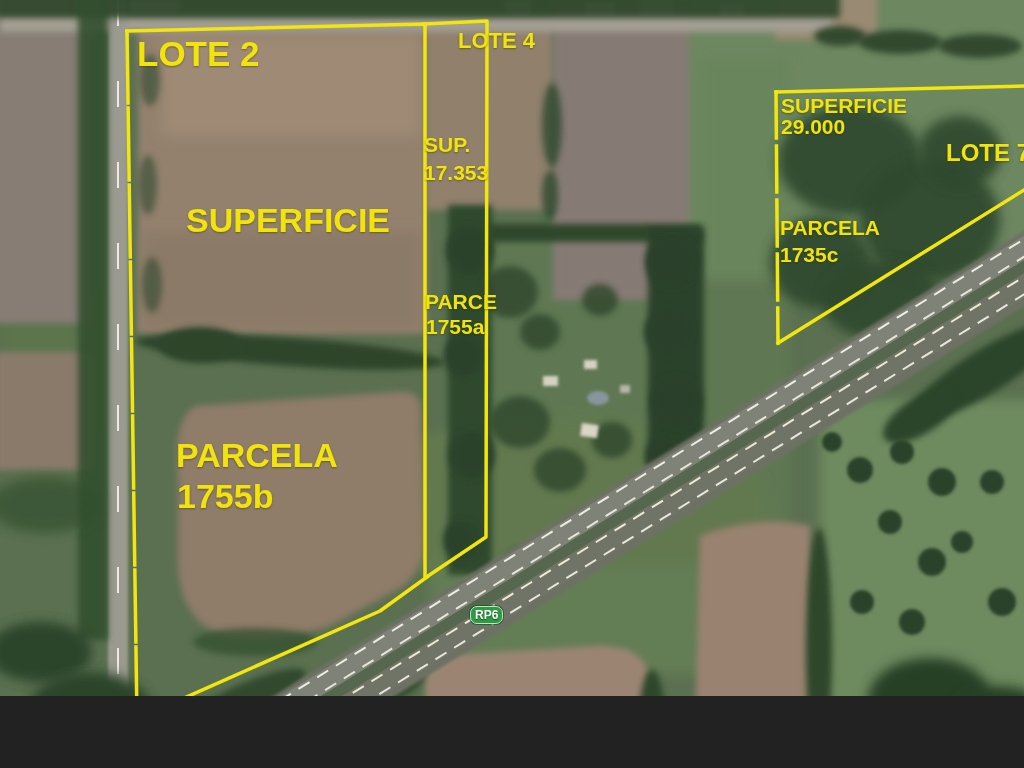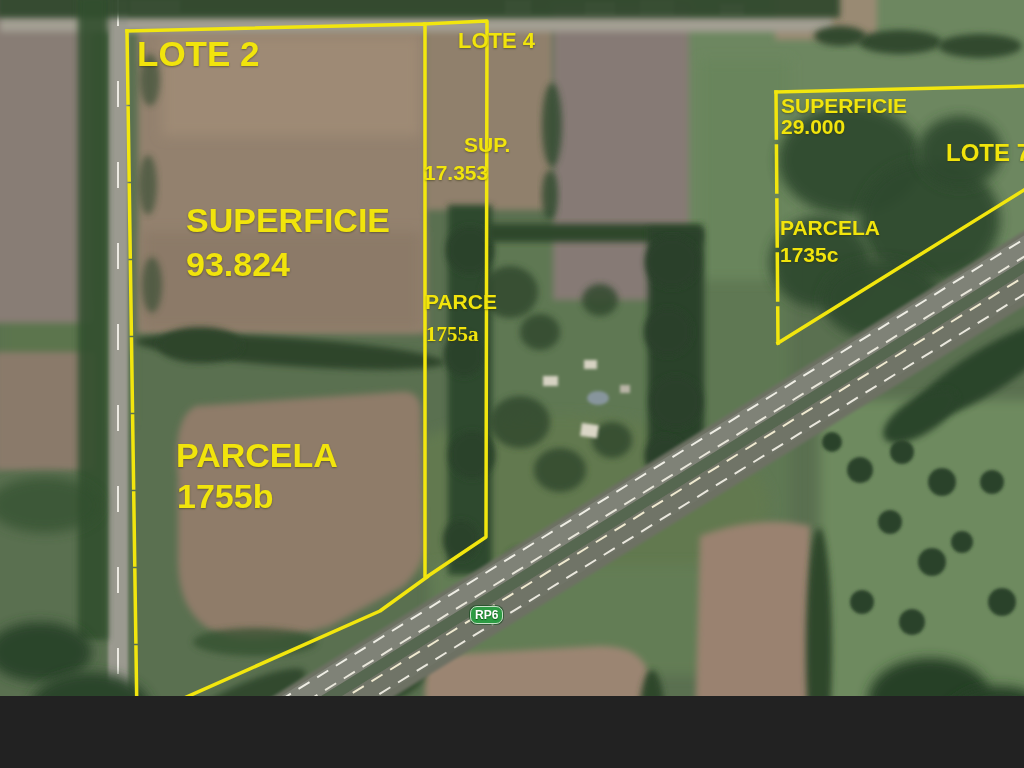--- a/index.html
+++ b/index.html
@@ -171,29 +171,28 @@
       <path d="M127,31 L137,719" stroke-dasharray="72 5"></path>
       <path d="M425,24 L487,21 L486,537 L428,576"></path>
       <path d="M776,92 L1024,86"></path>
       <path d="M776,92 L778,343" stroke-dasharray="46 8"></path>
       <path d="M778,343 L1024,190"></path>
     </g>
   </svg>
 
   <div class="lbl fs35" style="left:137px;top:36px;">LOTE 2</div>
   <div class="lbl fs34" style="left:186px;top:203px;">SUPERFICIE</div>
-  <div class="lbl fs34" style="left:186px;top:247px;">93.824</div>
   <div class="lbl fs34" style="left:176px;top:438px;">PARCELA</div>
   <div class="lbl fs34" style="left:177px;top:479px;">1755b</div>
 
   <div class="lbl fs22" style="left:426px;top:30px;margin-left:32px;">LOTE 4</div>
-  <div class="lbl fs21" style="left:424px;top:134px;padding-left:40px;">SUP.</div>
+  <div class="lbl fs21" style="left:424px;top:134px;">SUP.</div>
   <div class="lbl fs21" style="left:424px;top:162px;">17.353</div>
   <div class="lbl fs21" style="left:425px;top:291px;">PARCE</div>
-  <div class="lbl fs21" style="left:426px;top:324px;font-family:Liberation Serif, serif;">1755a</div>
+  <div class="lbl fs21" style="left:426px;top:316px;">1755a</div>
 
   <div class="lbl fs21" style="left:781px;top:95px;">SUPERFICIE</div>
   <div class="lbl fs21" style="left:781px;top:116px;">29.000</div>
   <div class="lbl fs24" style="left:946px;top:141px;">LOTE 7</div>
   <div class="lbl fs21" style="left:780px;top:217px;">PARCELA</div>
   <div class="lbl fs21" style="left:780px;top:244px;">1735c</div>
 
   <div class="badge">RP6</div>
 
   <div class="watermark">L</div>

